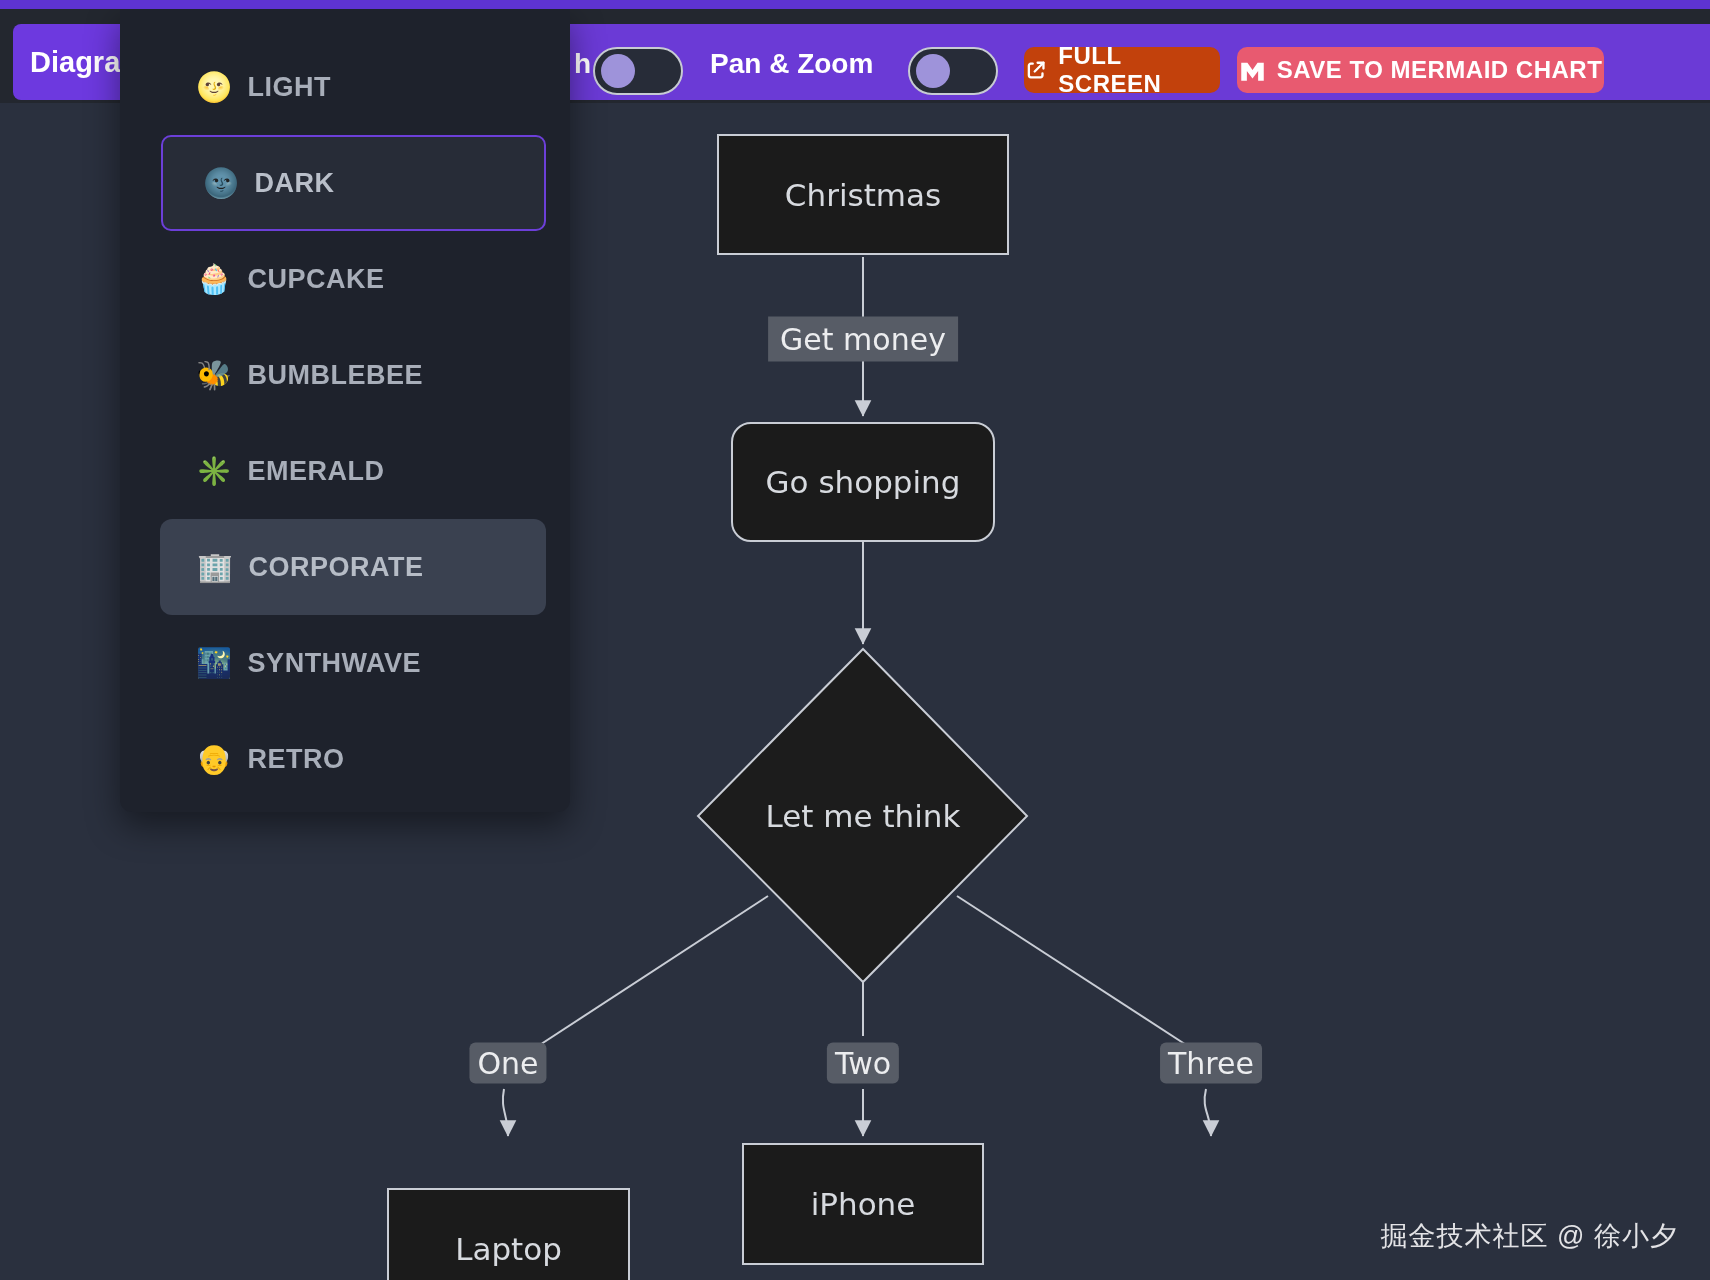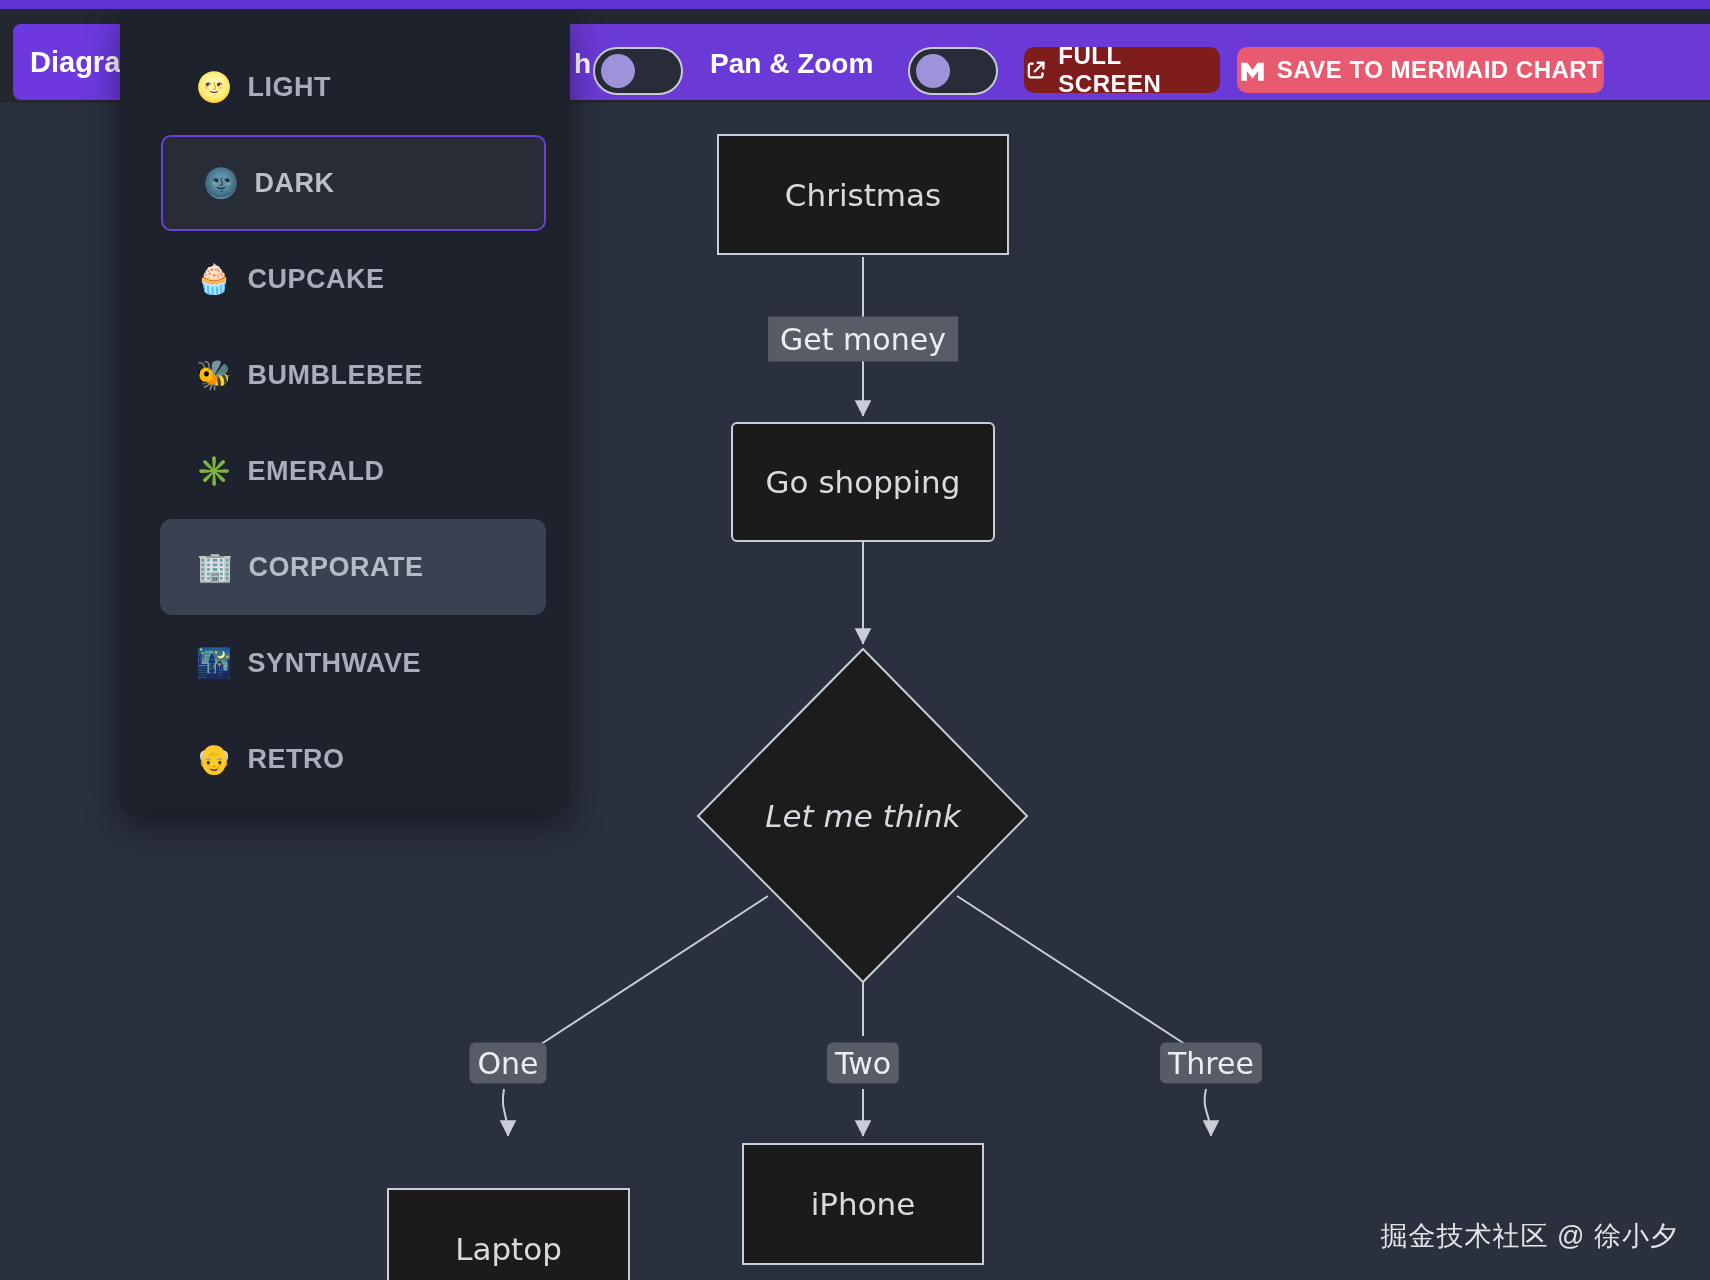--- a/index.html
+++ b/index.html
@@ -9,23 +9,23 @@
   
   .canvas { position:absolute; inset:0; background:#2A303E; z-index:0; }
   svg.graph { position:absolute; left:0; top:0; }
   svg.graph path.edge { stroke:#C9CDD5; stroke-width:2; fill:none; }
   svg.graph polygon.decision { fill:#1C1C1C; stroke:#C9CDD5; stroke-width:2; }
   #arrowhead path { fill:#C9CDD5; }
 
   .node { position:absolute; background:#1B1B1B; border:2px solid #C9CDD5;
           display:flex; align-items:center; justify-content:center;
           color:#D7DADF; font-family:"DejaVu Sans", sans-serif; font-size:31px; z-index:1; }
-  .node.rounded { border-radius:6px; }
+  .node.rounded { border-radius:20px; }
   .decision-label { position:absolute; color:#D7DADF; font-family:"DejaVu Sans", sans-serif;
-          font-size:31px; transform:translate(-50%,-50%); z-index:1; white-space:nowrap;font-style:italic; }
+          font-size:31px; transform:translate(-50%,-50%); z-index:1; white-space:nowrap; }
   .edge-label { position:absolute; background:#575C66; color:#ECEDEF;
           font-family:"DejaVu Sans", sans-serif; font-size:30px; padding:5px 12px;
           transform:translate(-50%,-50%); z-index:1; white-space:nowrap; }
   .edge-label.small { padding:3px 8px;border-radius:6px; }
   .watermark { position:absolute; right:32px; top:1218px; color:#EDEDEF; opacity:.95;
           font-size:27px; z-index:1; letter-spacing:1px; }
 
   
   .top-strip { position:absolute; left:0; top:0; width:1710px; height:9px; background:#5E33D1; z-index:6; }
   .toolbar { position:absolute; left:0; top:9px; width:1710px; height:94px; background:#23272F; z-index:3; }
@@ -35,21 +35,21 @@
   .purple-panel { position:absolute; left:566px; top:15px; width:1144px; height:76px;
           background:#6B3AD6; border-radius:4px 0 0 4px; }
   .tgl-label { position:absolute; top:24px; color:#fff; font-size:28px; font-weight:600; }
   .toggle { position:absolute; top:23px; width:90px; height:48px; border-radius:24px;
           background:#272C38; border:2px solid #C7CBD3; }
   .toggle .knob { position:absolute; left:6px; top:5px; width:34px; height:34px;
           border-radius:50%; background:#9E93DA; }
   .pill-btn { position:absolute; top:23px; height:46px; border-radius:10px; display:flex;
           align-items:center; justify-content:center; gap:11px; color:#fff;
           font-size:24px; font-weight:bold; letter-spacing:.5px; }
-  .btn-fullscreen { left:458px; width:196px; background:#7f1d1d; }
+  .btn-fullscreen { left:458px; width:196px; background:#c2410c; }
   .btn-save { left:671px; width:367px; background:#E85A70; }
 
   
   .dropdown { position:absolute; left:120px; top:9px; width:450px; height:803px;
           background:#1E222C; z-index:5; border-radius:0 0 12px 12px;
           box-shadow:0 14px 34px rgba(0,0,0,.45); padding-top:30px; }
   .menu-item { height:96px; display:flex; align-items:center; padding-left:76px; gap:15px;
           color:#A8AEB9; font-size:27px; font-weight:bold; letter-spacing:.5px; }
   .mi-emoji { font-size:29px; line-height:1; }
   .menu-item.selected { height:96px; margin:0 24px 0 41px; padding-left:40px;

